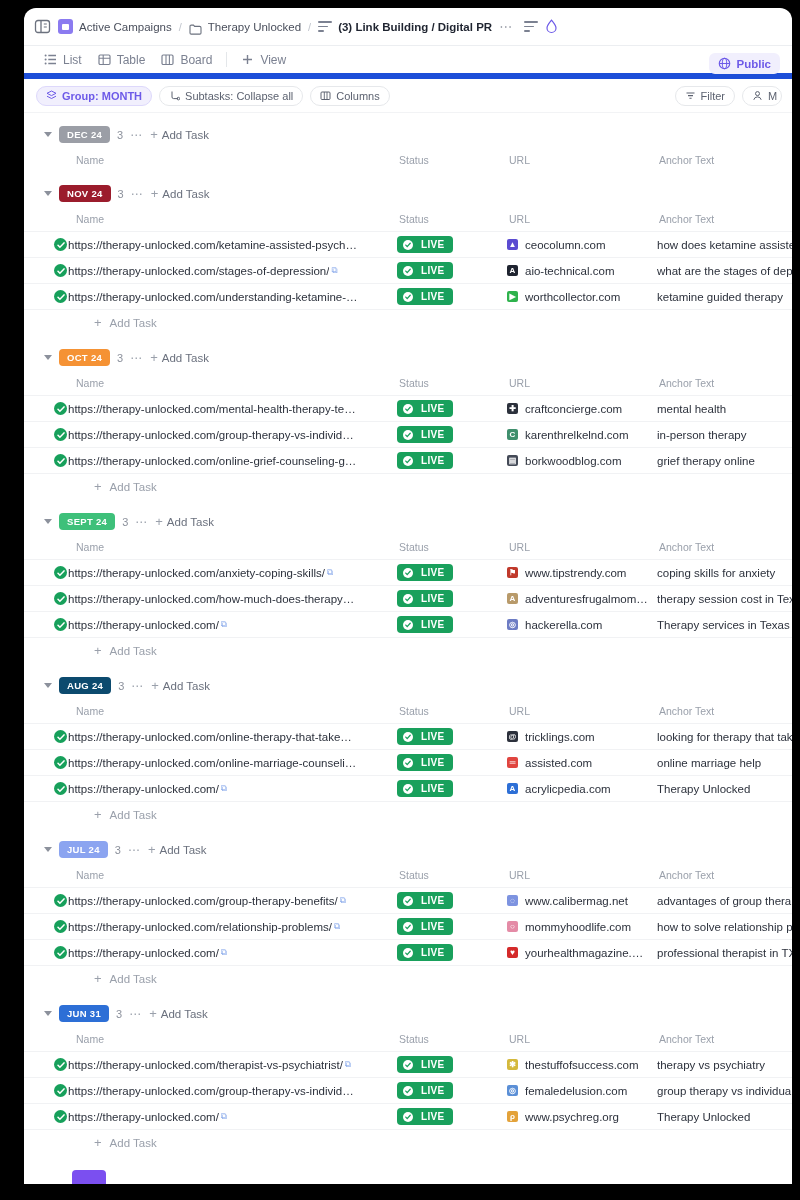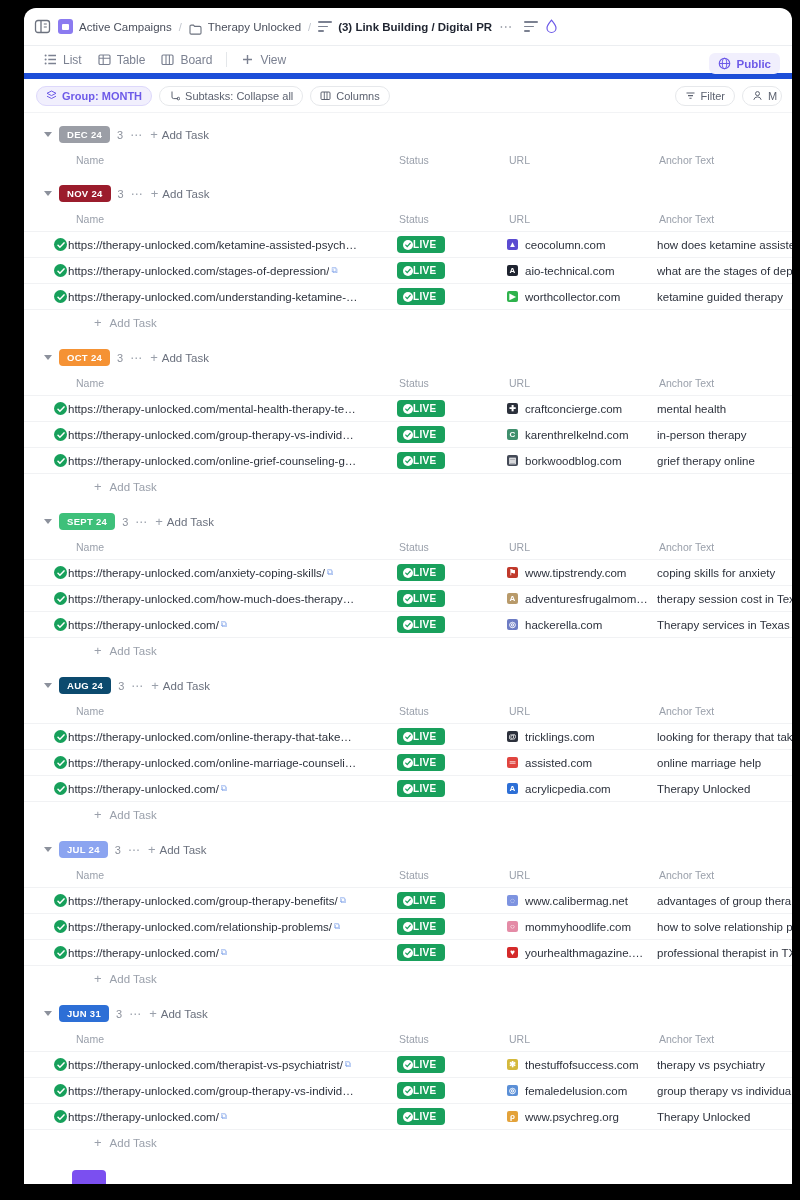--- a/index.html
+++ b/index.html
@@ -115,21 +115,21 @@
   tr.row:last-child td { border-bottom: 1px solid #f1f2f4; }
   .namecell { display:flex;align-items:center;gap:1px;padding-left:30px; }
   .check {
     width:13px;height:13px;border-radius:50%;background:#17a05b;flex:none;
     display:flex;align-items:center;justify-content:center;
   }
   .check svg { width:8px;height:8px;display:block; }
   .tname { white-space:nowrap;overflow:hidden;text-overflow:ellipsis; }
   .extlink { color:#7b9fe8;font-size:8.5px;flex:none;margin-left:1px; }
   .live {
-    display:inline-flex;align-items:center;gap:0;
+    display:inline-flex;align-items:center;gap:8px;
     background:#19a05c;color:#fff;border-radius:4px;
     padding:3px 9px 3px 6px;font-size:10px;font-weight:700;letter-spacing:.3px;
   }
   .live .lc { width:10px;height:10px;border-radius:50%;background:#fff;display:flex;align-items:center;justify-content:center;flex:none;}
   .live .lc svg{width:6px;height:6px;display:block;}
   .urlcell { display:flex;align-items:center;gap:7px;overflow:hidden; }
   .fav { width:11px;height:11px;flex:none;border-radius:2px;font-size:8px;
          display:flex;align-items:center;justify-content:center;font-weight:700;color:#fff;}
   .utxt { white-space:nowrap;overflow:hidden;text-overflow:ellipsis;font-size:11.5px;}
   .anchor { white-space:nowrap;overflow:hidden;font-size:11.5px;padding-right:0;}

